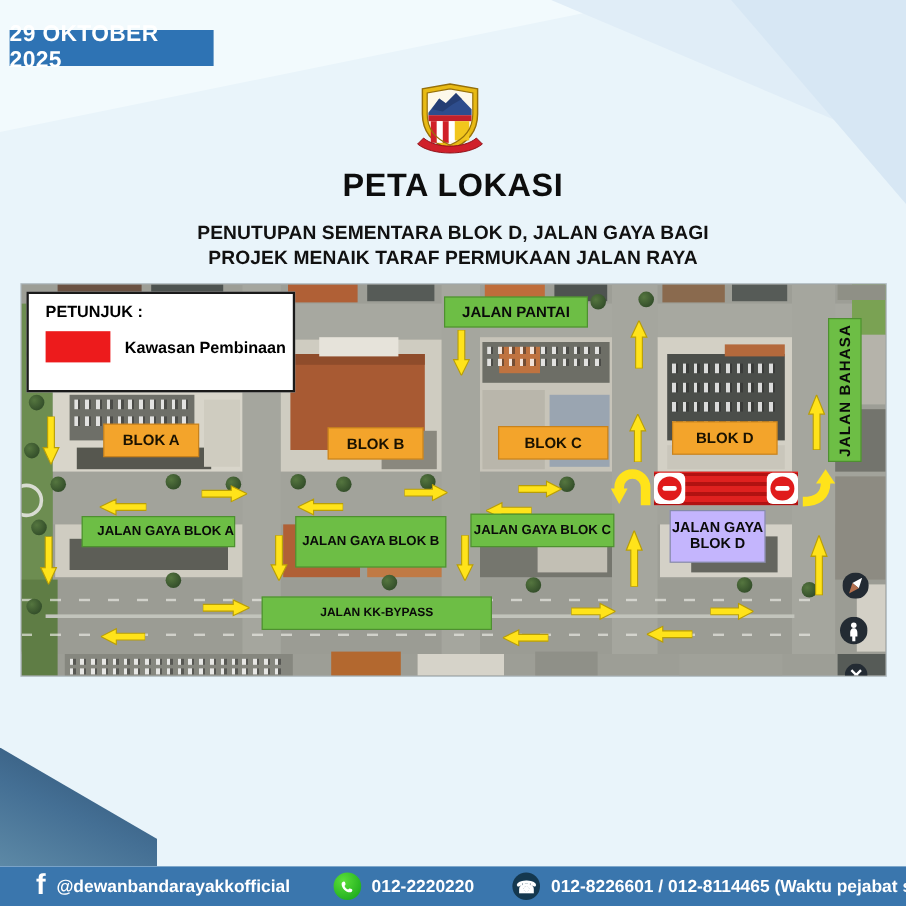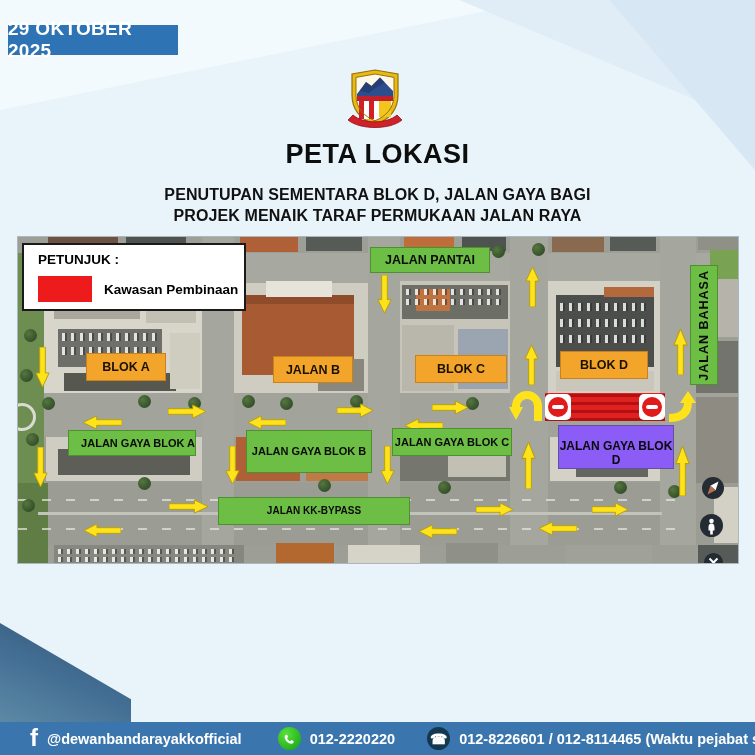--- a/index.html
+++ b/index.html
@@ -32,21 +32,21 @@
   
   #map { position:absolute; left:18px; top:237px; width:720px; height:326px; overflow:hidden;
     background:#9d9e96; box-shadow:0 0 0 1px rgba(60,70,75,.35); }
   #sat, #overlays { position:absolute; inset:0; }
   .bld, .road, .patch { position:absolute; }
   .tree { position:absolute; border-radius:50%; background:radial-gradient(circle at 35% 35%, #55763f, #35502b 70%); }
   .cars { position:absolute; background:repeating-linear-gradient(90deg, rgba(255,255,255,.8) 0 3px, rgba(40,40,40,.5) 3px 5px, transparent 5px 9px); }
   .dash { position:absolute; height:2px; background:repeating-linear-gradient(90deg,#e8e8e2 0 9px, transparent 9px 24px); opacity:.7; }
 
   
-  #legend { position:absolute; left:4px; top:6px; width:224px; height:68px; background:#fff;
+  #legend { position:absolute; left:4px; top:6px; width:224px; height:84px; background:#fff;
     border:2px solid #1a1a1a; z-index:6;padding-left:16px; }
   #legend .heading { position:absolute; left:14px; top:7px; font-size:13.5px; font-weight:bold; color:#000; }
   #legend .swatch { position:absolute; left:14px; top:31px; width:54px; height:26px; background:#ed1b1c; }
   #legend .kawasan { position:absolute; left:80px; top:37px; font-size:13.5px; font-weight:bold; color:#000; }
 
   .road-label { position:absolute; display:flex; align-items:center; justify-content:center; text-align:center;
     background:#6dbe45; color:#0a0a0a; font-weight:bold; border:1px solid rgba(20,60,10,.35); z-index:5; line-height:1.15; }
   .road-label.vertical span { writing-mode:vertical-rl; transform:rotate(180deg); letter-spacing:1px; }
   .block-label { position:absolute; display:flex; align-items:center; justify-content:center;
     background:#f3a42b; color:#1a1200; font-weight:bold; font-size:12.5px; border:1px solid rgba(120,70,0,.35); z-index:5; }
@@ -219,28 +219,28 @@
           </div>
           <div class="road-label" style="left: 50px; top: 193px; width: 128px; height: 26px; font-size: 11px; background: rgb(109, 190, 69); justify-content: flex-end;">
             <span>JALAN GAYA BLOK A</span>
           </div>
           <div class="road-label" style="left: 228px; top: 193px; width: 126px; height: 43px; font-size: 11px; background: rgb(109, 190, 69);">
             <span>JALAN GAYA BLOK B</span>
           </div>
           <div class="road-label" style="left: 374px; top: 191px; width: 120px; height: 28px; font-size: 11px; background: rgb(109, 190, 69);">
             <span>JALAN GAYA BLOK C</span>
           </div>
-          <div class="road-label" style="left: 540px; top: 188px; width: 116px; height: 44px; font-size: 12px; background: #8b5cf6; align-items: flex-end;">
+          <div class="road-label" style="left: 540px; top: 188px; width: 80px; height: 44px; font-size: 12px; background: #c4b5fd;">
             <span>JALAN GAYA BLOK D</span>
           </div>
           <div class="road-label" style="left: 200px; top: 260px; width: 192px; height: 28px; font-size: 10px; background: rgb(109, 190, 69);">
             <span>JALAN KK-BYPASS</span>
           </div>
           <div class="block-label" style="left: 68px; top: 116px; width: 80px; height: 28px; background: rgb(243, 164, 43);">BLOK A</div>
-          <div class="block-label" style="left: 255px; top: 119px; width: 80px; height: 27px; background: rgb(243, 164, 43);">JALAN B</div>
+          <div class="block-label" style="left: 255px; top: 119px; width: 80px; height: 27px; background: rgb(243, 164, 43);">BLOK B</div>
           <div class="block-label" style="left: 397px; top: 118px; width: 92px; height: 28px; background: rgb(243, 164, 43);">BLOK C</div>
           <div class="block-label" style="left: 542px; top: 114px; width: 88px; height: 28px; background: rgb(243, 164, 43);">BLOK D</div>
         </div>
       <div id="construction-zone" style="left: 527px; top: 156px; width: 120px; height: 28px;"></div>
       <div id="gen-signs">
           <div class="no-entry" style="left: 527px; top: 157px;">
             <div class="disc">
               <div class="bar"></div>
             </div>
           </div>

